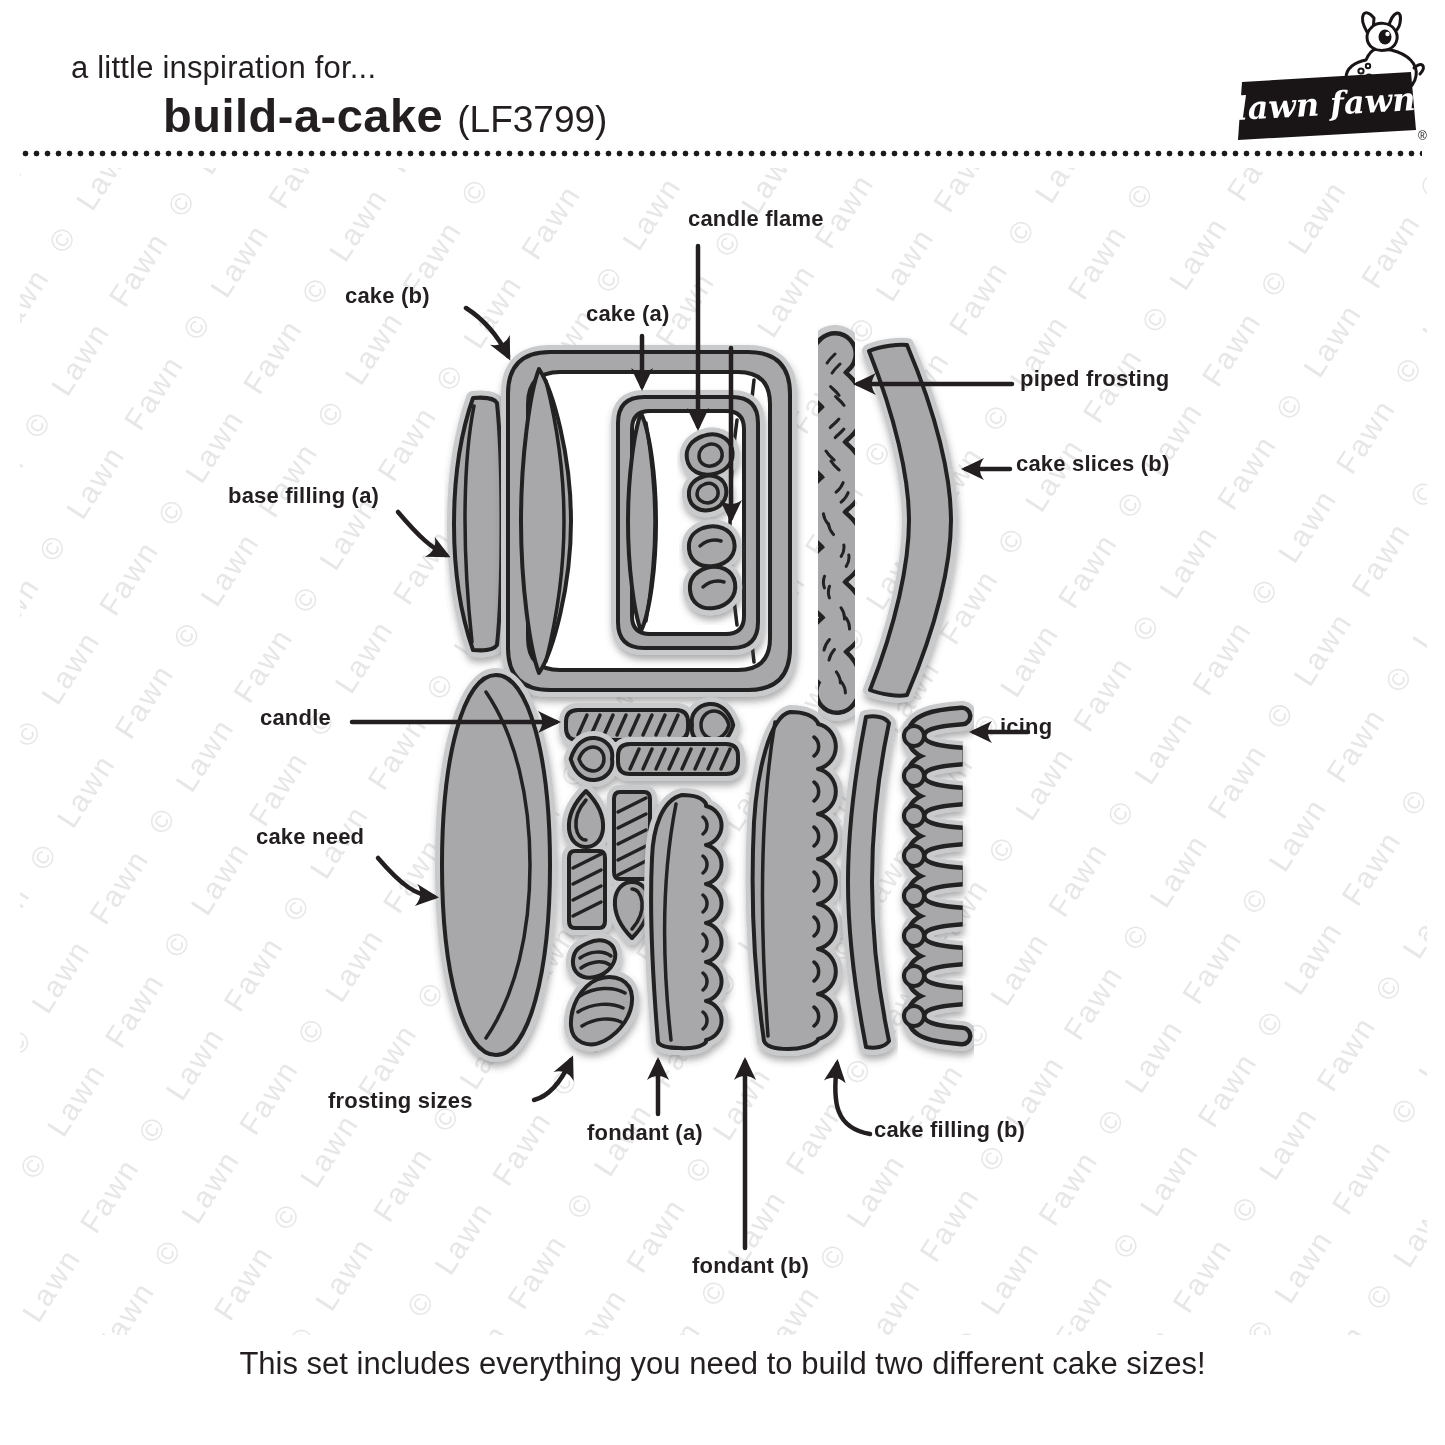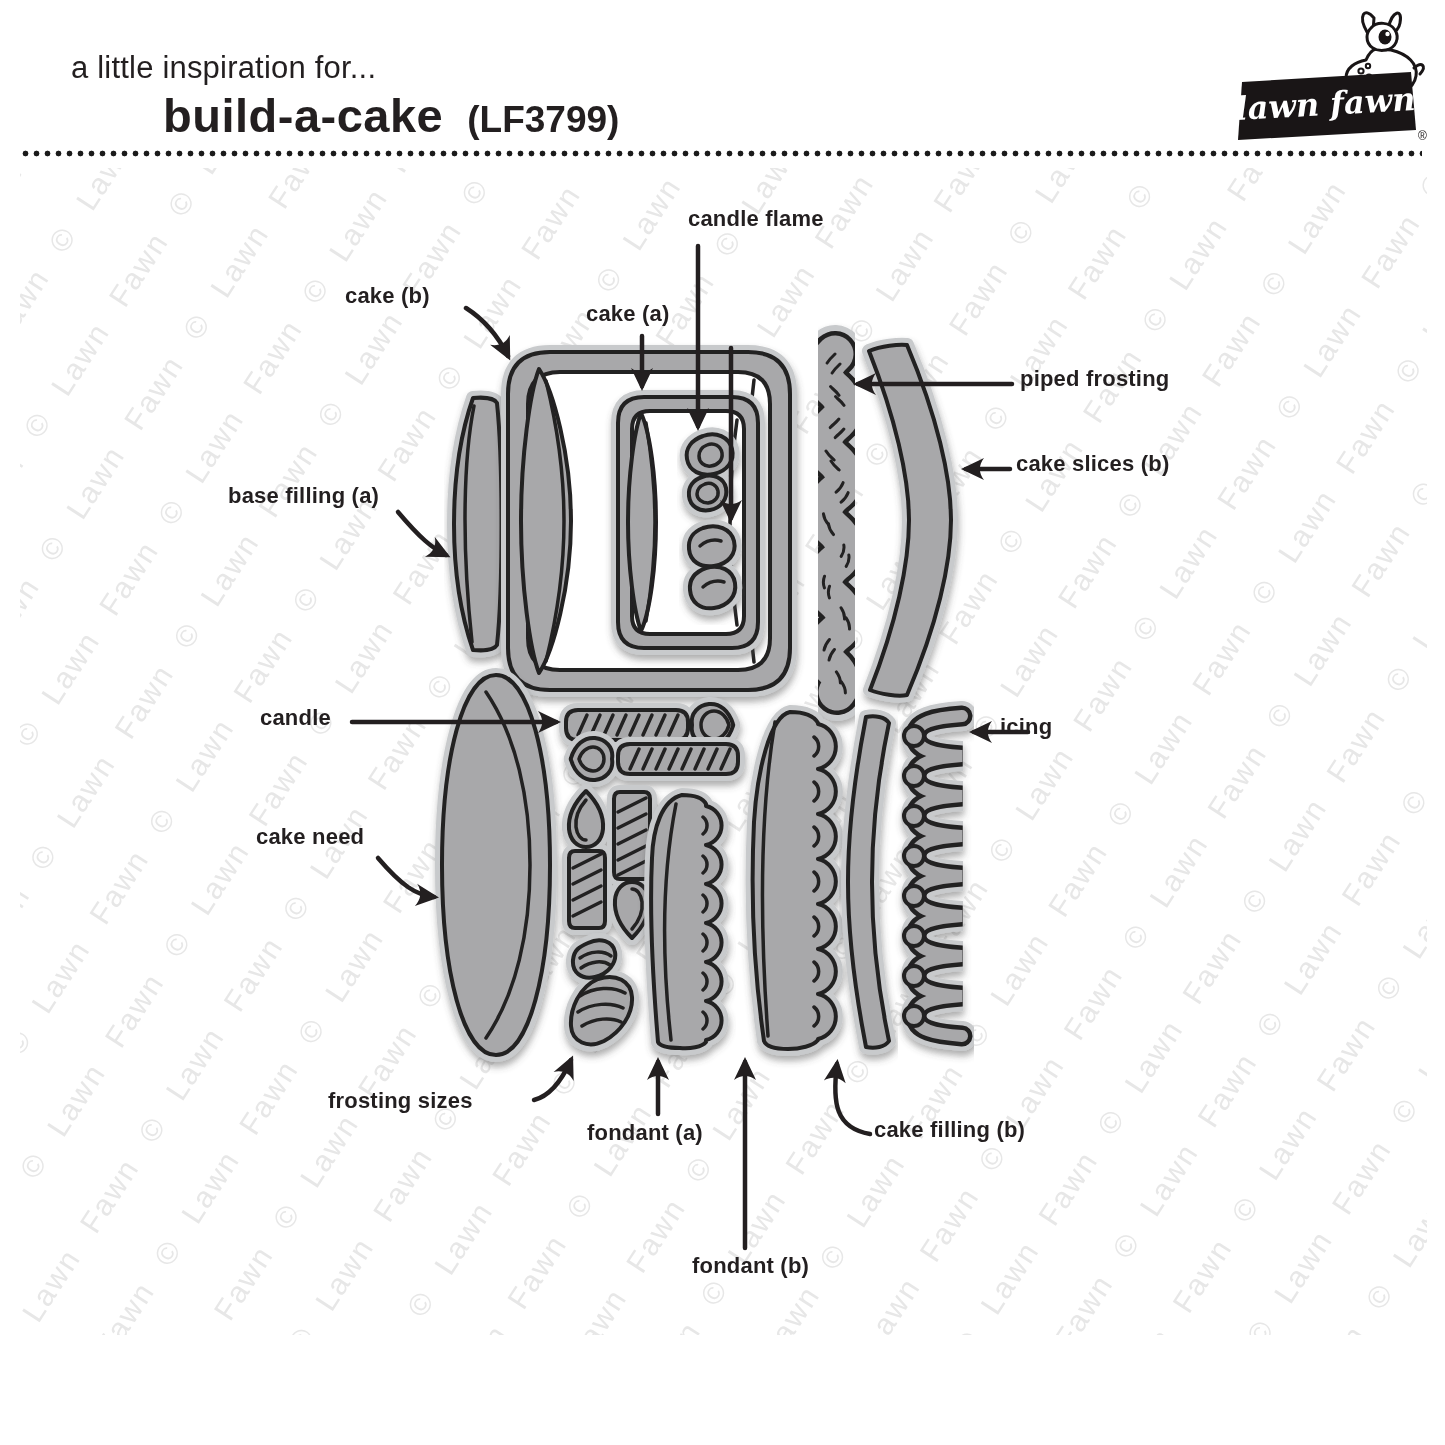--- a/index.html
+++ b/index.html
@@ -4,21 +4,21 @@
 <style>
   html,body{margin:0;padding:0;background:#ffffff;}
   .page{
     position:relative;width:1445px;height:1445px;background:#fff;overflow:hidden;
     font-family:"Liberation Sans", sans-serif;color:var(--text,#231f20);
   }
   
   .tagline{position:absolute;left:43px;top:50px;font-size:31px;font-weight:400;letter-spacing:.2px;margin-left:28px;}
   .title-row{position:absolute;left:163px;top:88px;white-space:nowrap;}
   .title-main{font-size:47px;font-weight:700;letter-spacing:.5px;}
-  .title-code{font-size:37px;font-weight:700;margin-left:24px;}
+  .title-code{font-size:37px;font-weight:400;margin-left:14px;}
   .dotted-rule{
     position:absolute;left:22px;top:150px;width:1400px;height:7px;
     background:radial-gradient(circle at 3.5px 3.5px,#1b1b1b 2.6px,transparent 3.2px) 0 0/11px 7px repeat-x;
   }
   
   .logo{position:absolute;left:1228px;top:2px;width:202px;height:150px;}
   
   .watermark{position:absolute;left:20px;top:168px;right:18px;bottom:110px;overflow:hidden;z-index:1;pointer-events:none;}
   .wm-inner{position:absolute;left:-500px;top:-620px;width:2700px;height:2900px;
     transform:rotate(-57deg);transform-origin:50% 50%;
@@ -295,13 +295,14 @@
     <div class="lbl" style="left:228px;top:483px">base filling (a)</div>
     <div class="lbl" style="left:260px;top:705px">candle</div>
     <div class="lbl" style="left:1000px;top:714px">icing</div>
     <div class="lbl" style="left:256px;top:824px">cake need</div>
     <div class="lbl" style="left:328px;top:1088px">frosting sizes</div>
     <div class="lbl" style="left:587px;top:1120px">fondant (a)</div>
     <div class="lbl" style="left:692px;top:1253px">fondant (b)</div>
     <div class="lbl" style="left:874px;top:1117px">cake filling (b)</div>
   </div>
 
+  <div class="footer-note">This set includes everything you need to build two different cake sizes!</div>
 </div>
 
 </body></html>

